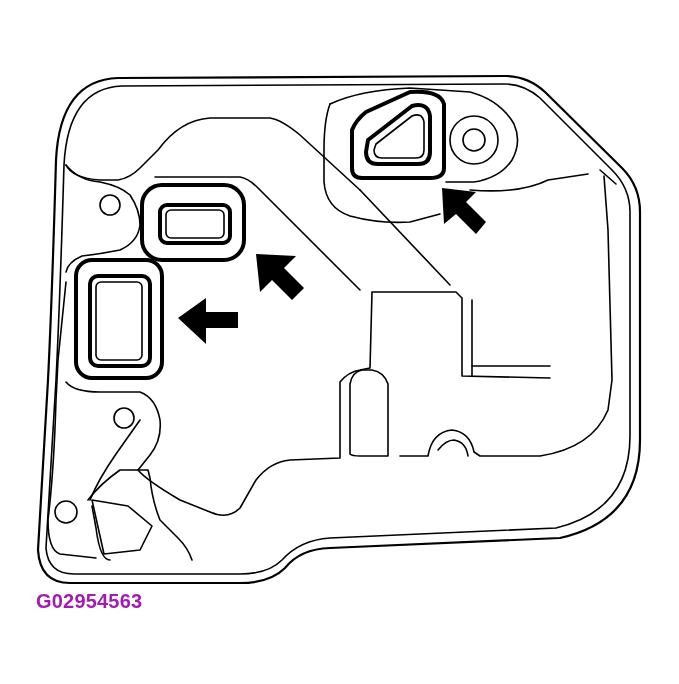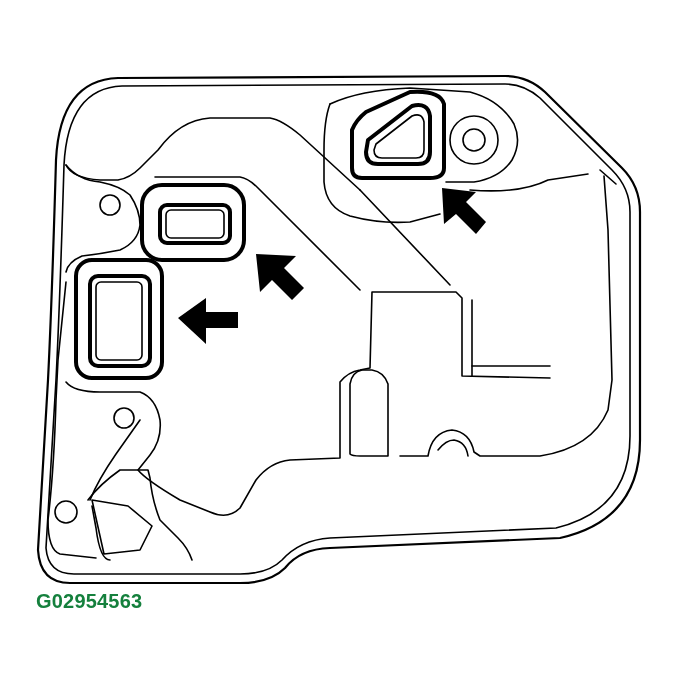--- a/index.html
+++ b/index.html
@@ -6,21 +6,21 @@
     body { width: 679px; height: 684px; position: relative; overflow: hidden; }
     #figure { position: absolute; left: 0; top: 0; width: 679px; height: 684px; }
     .ln { fill: none; stroke: #000; stroke-linejoin: round; stroke-linecap: round; }
     .thin { stroke-width: 1.6; }
     .med { stroke-width: 2.2; }
     .thick { stroke-width: 4; }
     .arrow { fill: #000; stroke: none; }
     #fig-id {
       position: absolute; left: 36px; top: 590px;
       font-family: "Liberation Sans", sans-serif; font-weight: bold;
-      font-size: 20px; color: #15803d; letter-spacing: 0.2px;
+      font-size: 20px; color: #a21caf; letter-spacing: 0.2px;
     }
   </style>
 </head>
 <body>
 
 <svg id="figure" viewBox="0 0 679 684" xmlns="http://www.w3.org/2000/svg">
 
   <g>
     <path class="ln med" d="M118,78 L505,76 Q528,76 545,92 L622,168 Q640,186 640,212 L640,440 Q640,520 560,538 L330,548 Q300,549 285,568 Q270,583 240,583 L70,583 Q40,583 38,550 L48,380 Q52,300 56,160 Q60,80 118,78 Z"></path>
     <path class="ln thin" d="M122,86 L505,84 Q524,84 540,98 L612,170 Q630,188 630,212 L630,436 Q630,510 556,528 L330,538 Q300,540 282,560 Q268,574 240,574 L74,574 Q48,574 46,548 L56,380 Q60,300 64,165 Q68,88 122,86 Z"></path>

